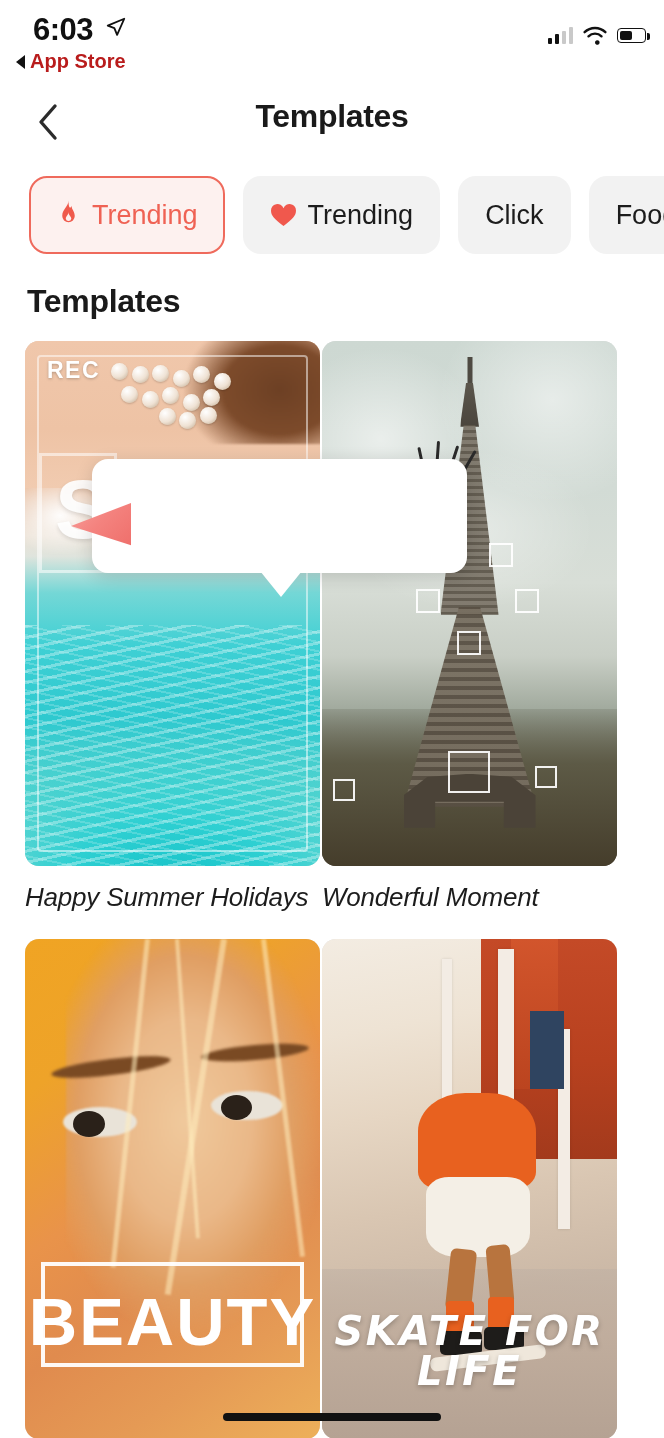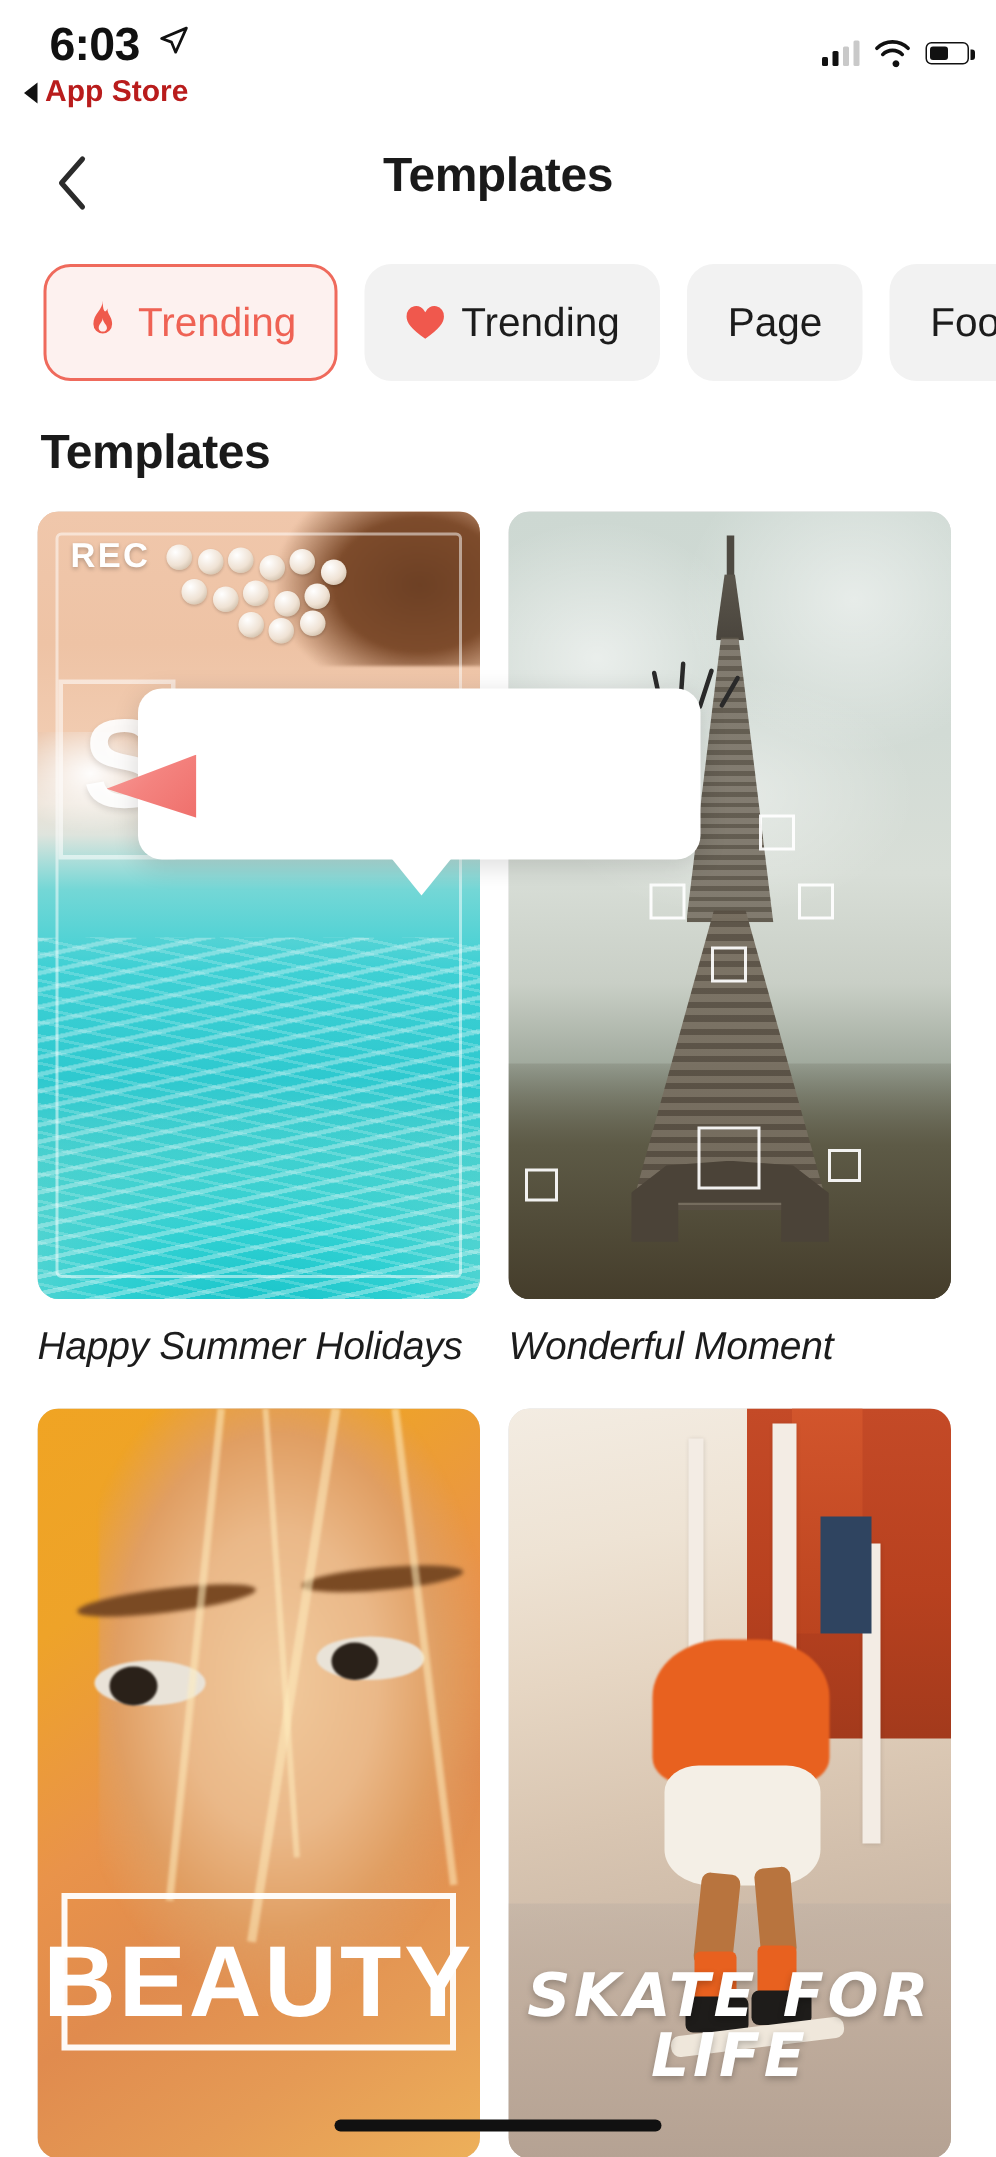--- a/index.html
+++ b/index.html
@@ -82,21 +82,21 @@
   }
 
   
   .sec-title{
     position:absolute; top:283px; left:27px;
     font-size:32px; font-weight:bold; color:#1a1a1a; letter-spacing:-0.3px;
   }
 
   
   .grid{ position:absolute; top:341px; left:0; width:664px; }
-  .row{ display:flex; gap:19px; padding:0 25px; }
+  .row{ display:flex; gap:2px; padding:0 25px; }
   .cell{ width:295px; }
   .card{
     width:295px; height:525px; border-radius:14px; overflow:hidden;
     position:relative; background:#ddd; cursor:pointer;
   }
   .card-title{
     margin-top:16px; font-size:26px; color:#1c1c1c; letter-spacing:-0.2px;font-style:italic;
   }
   .row2{ margin-top:26px; }
   .row2 .card{ height:500px; }
@@ -319,21 +319,21 @@
   </div>
 
   <div class="tab">
     <svg width="27" height="25" viewBox="0 0 26 24">
       <path d="M13 22 C4 15.5 1 11.6 1 7.6 A6.2 6.2 0 0 1 13 5 A6.2 6.2 0 0 1 25 7.6 C25 11.6 22 15.5 13 22 Z" fill="#f0584d"></path>
     </svg>
     <span>Trending</span>
   </div>
 
   <div class="tab">
-    <span>Page</span>
+    <span>Click</span>
   </div>
 
   <div class="tab">
     <span>Food</span>
   </div>
 
 </div>
 
 <div class="sec-title">Templates</div>
 

